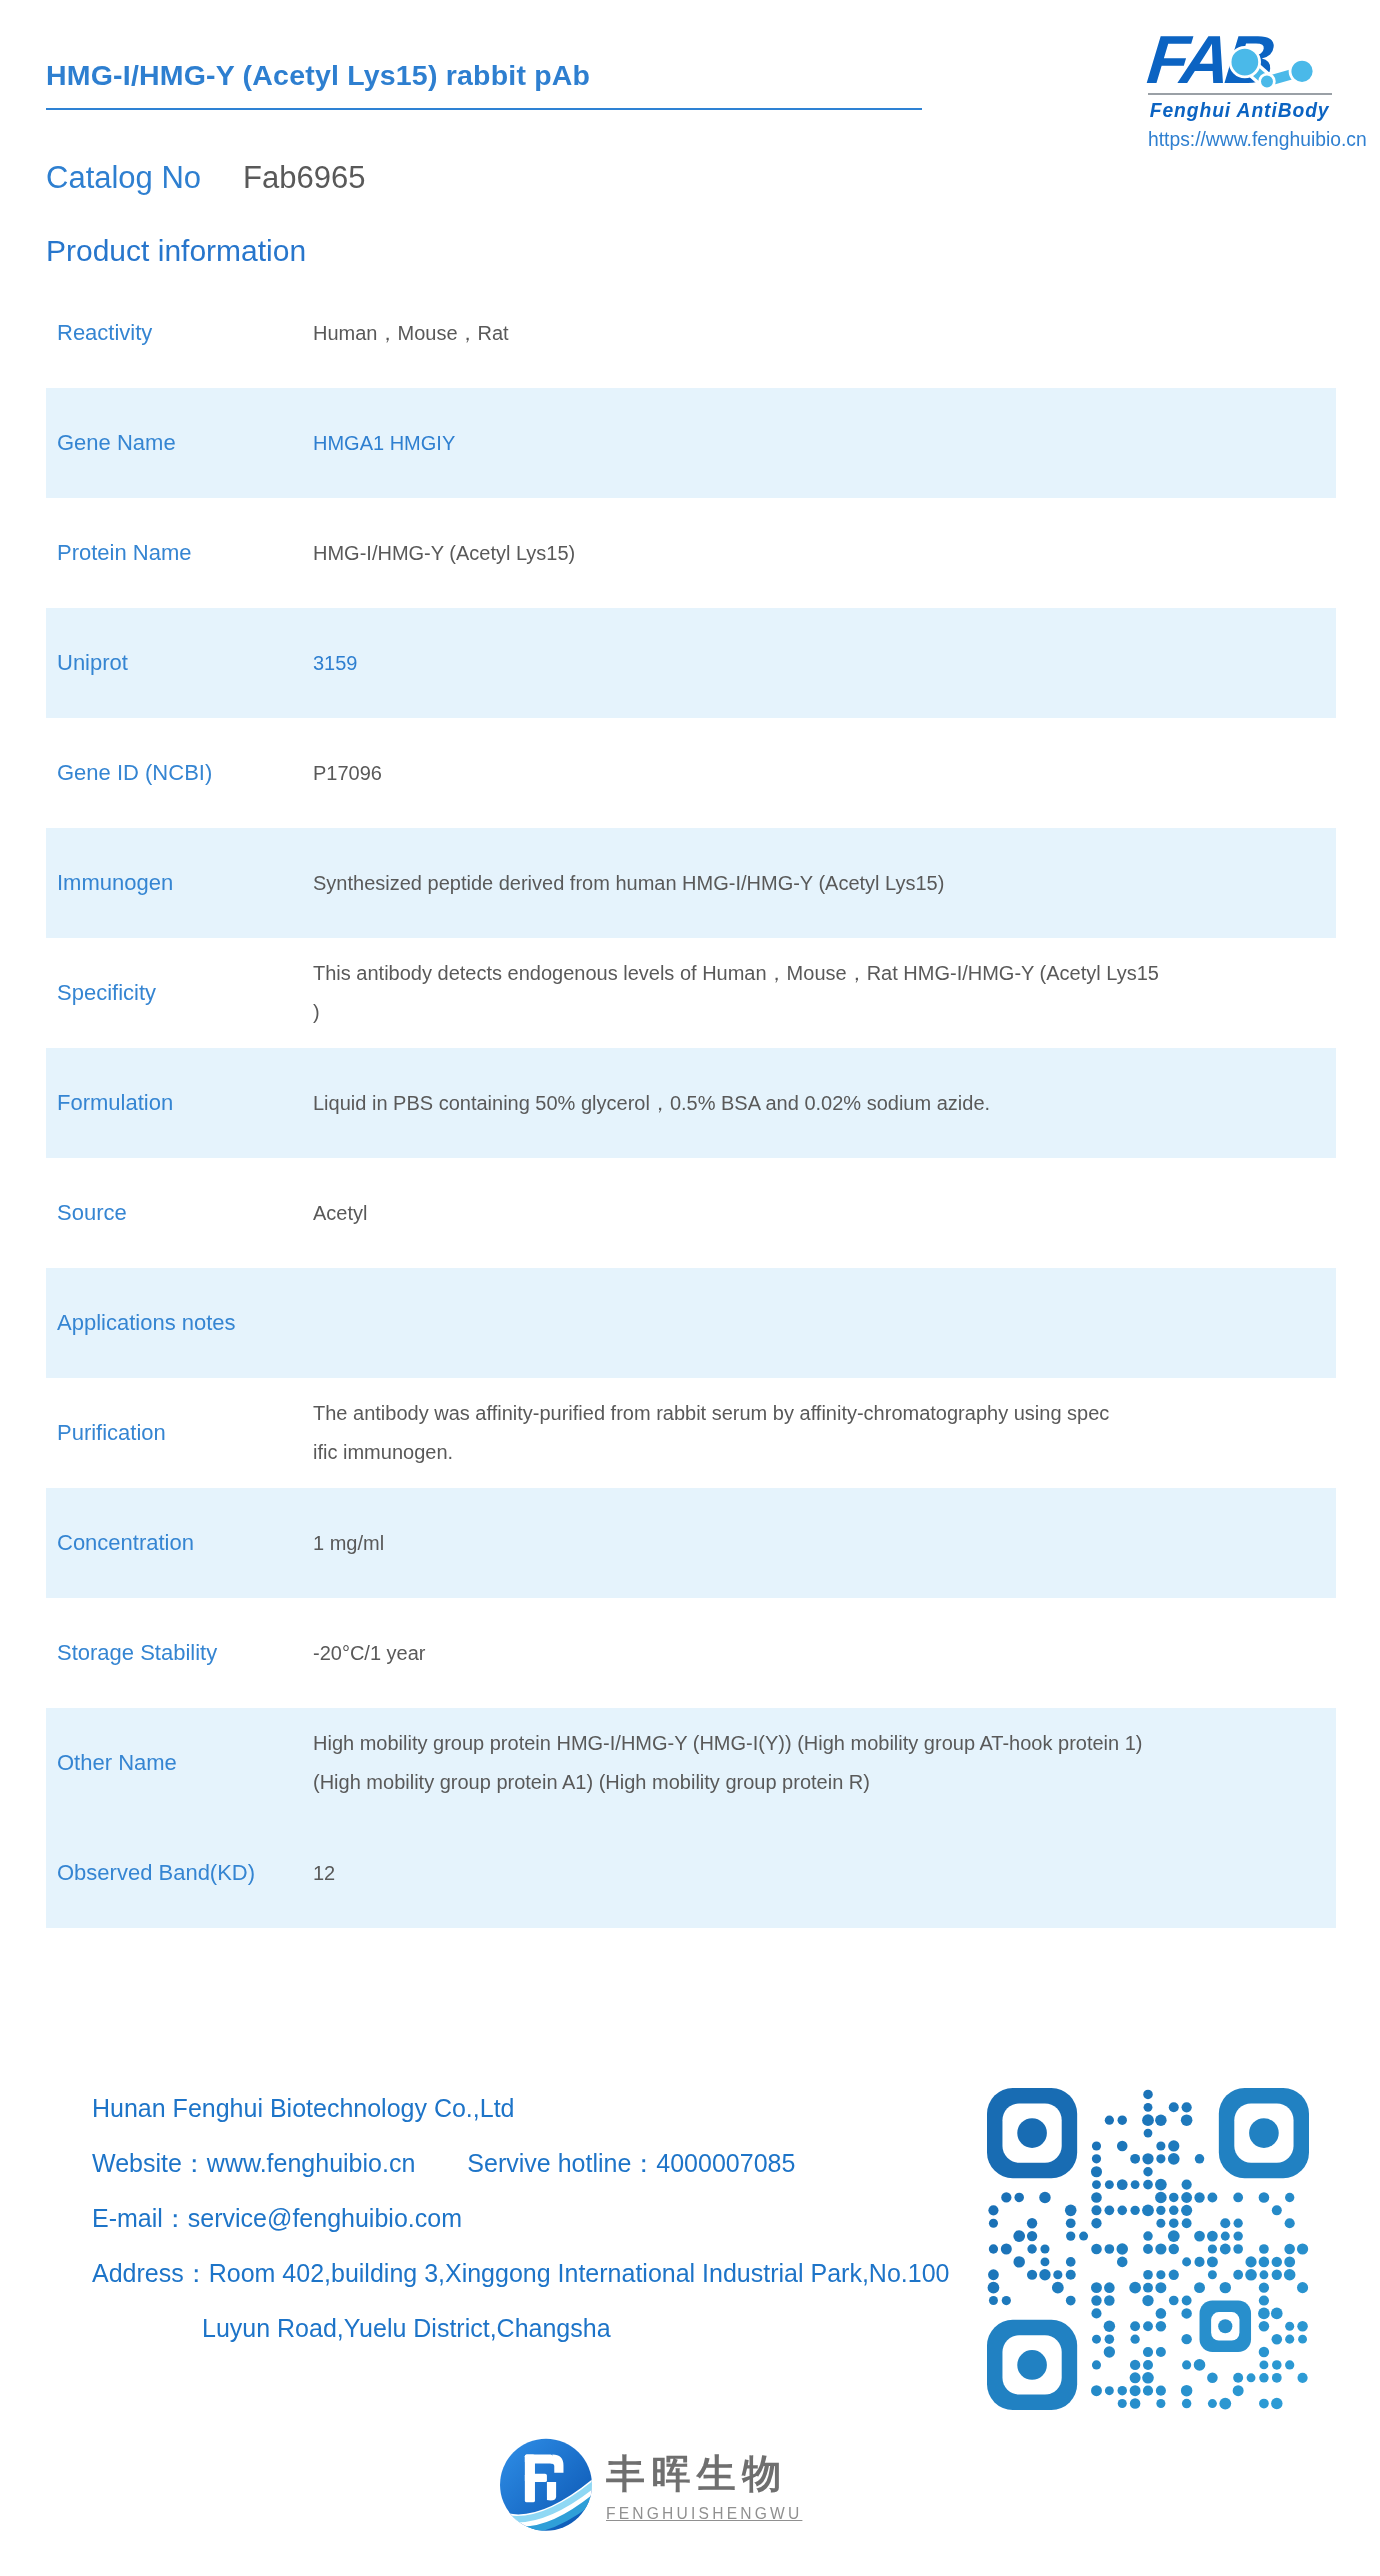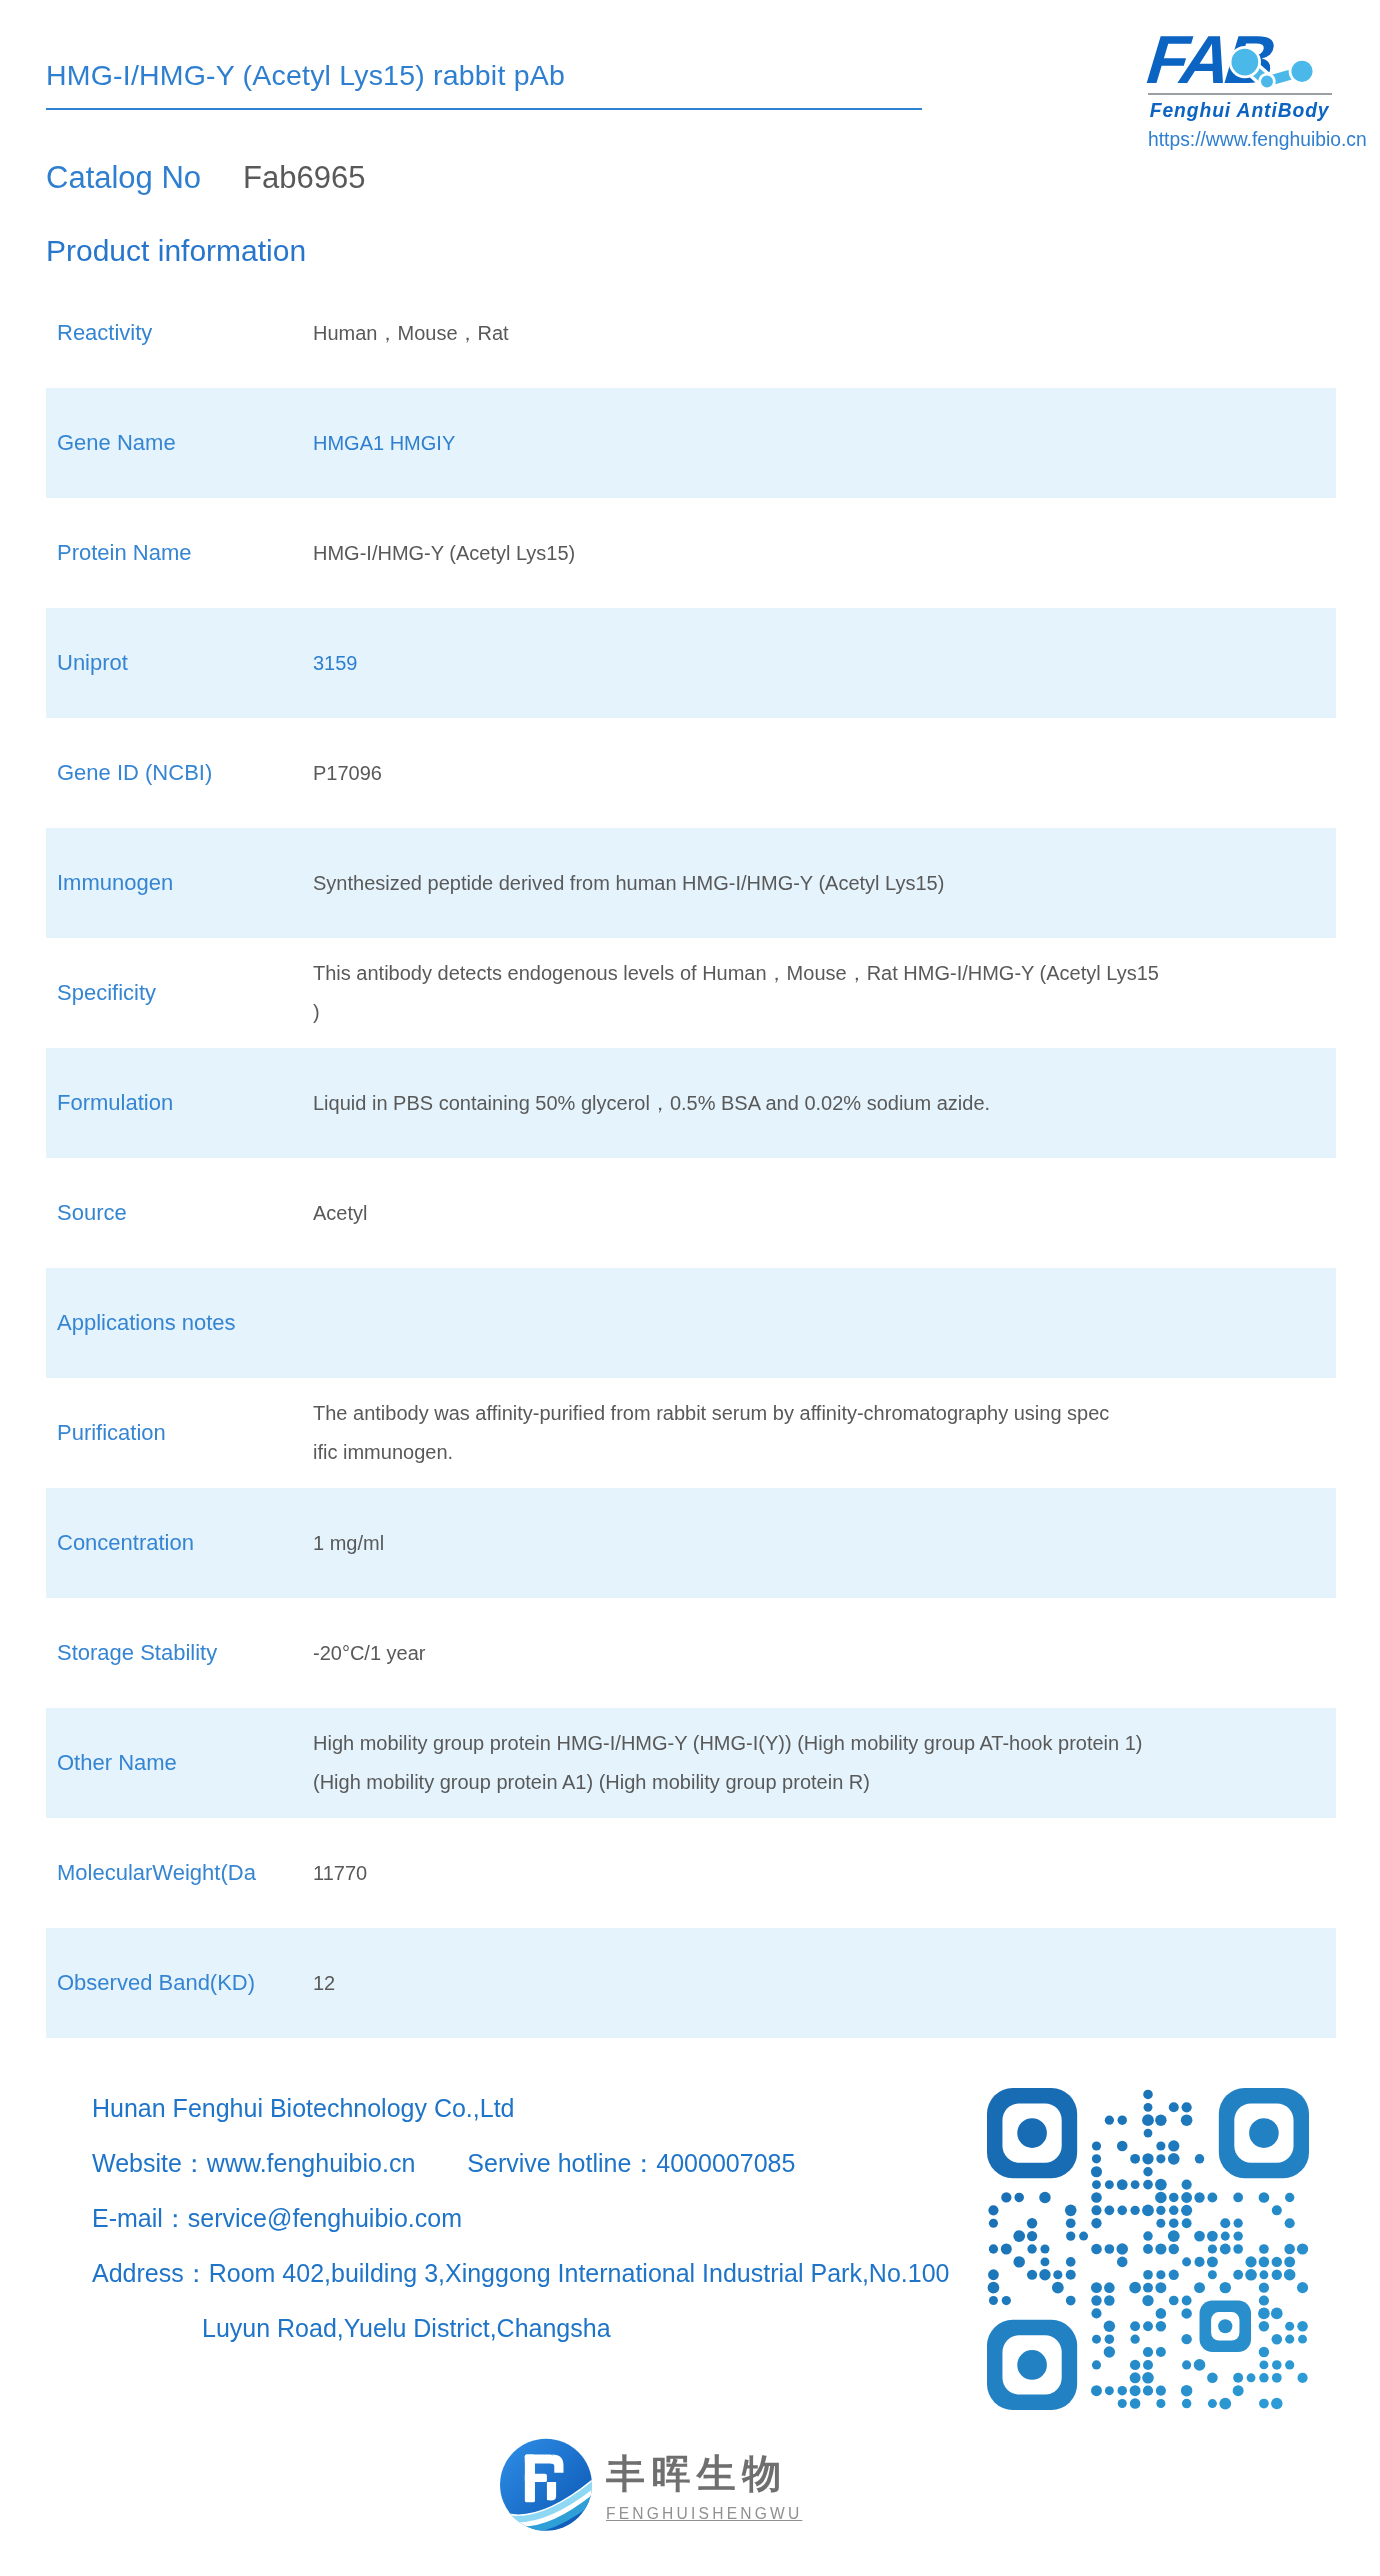--- a/index.html
+++ b/index.html
@@ -1,21 +1,21 @@
 <!DOCTYPE html>
 <html style="font-size:14.7px"><head>
 <meta charset="utf-8">
 <style>
   * { margin:0; padding:0; box-sizing:border-box; }
   html,body { background:#ffffff; }
   body { font-family:"Liberation Sans","DejaVu Sans",sans-serif; }
   .page { position:relative; width:1380px; height:2576px; background:#ffffff; overflow:hidden; }
 
   
-  .doc-title { position:absolute; left:46px; top:59px; font-size:28.5px; font-weight:400;
+  .doc-title { position:absolute; left:46px; top:59px; font-size:28.5px; font-weight:700;
                color:#2e7fd0; letter-spacing:0.2px; }
   .title-rule { position:absolute; left:46px; top:108px; width:876px; height:1.8px; background:#2e82d4; }
   .catalog-line { position:absolute; left:46px; top:160px; font-size:31px; }
   .catalog-label { color:#2e7fd0; }
   .catalog-value { color:#595959; margin-left:42px; }
   .section-title { position:absolute; left:46px; top:234px; font-size:30px; color:#2776cc; }
   .section-rule { position:absolute; left:46px; top:283px; width:276px; height:1.8px; background:#2e82d4; }
 
   
   .fab-logo { position:absolute; left:1148px; top:26px; width:190px; }
@@ -132,24 +132,20 @@
         <div class="tvalue">1 mg/ml</div>
       </div>
       <div class="trow">
         <div class="tlabel">Storage Stability</div>
         <div class="tvalue">-20°C/1 year</div>
       </div>
       <div class="trow alt">
         <div class="tlabel">Other Name</div>
         <div class="tvalue">High mobility group protein HMG-I/HMG-Y (HMG-I(Y)) (High mobility group AT-hook protein 1)
 (High mobility group protein A1) (High mobility group protein R)</div>
-      </div>
-      <div class="trow">
-        <div class="tlabel">MolecularWeight(Da</div>
-        <div class="tvalue">11770</div>
       </div>
       <div class="trow alt">
         <div class="tlabel">Observed Band(KD)</div>
         <div class="tvalue">12</div>
       </div>
     </div>
 
   <div class="footer">
     <div class="fline">Hunan Fenghui Biotechnology Co.,Ltd</div>
     <div class="fline">

